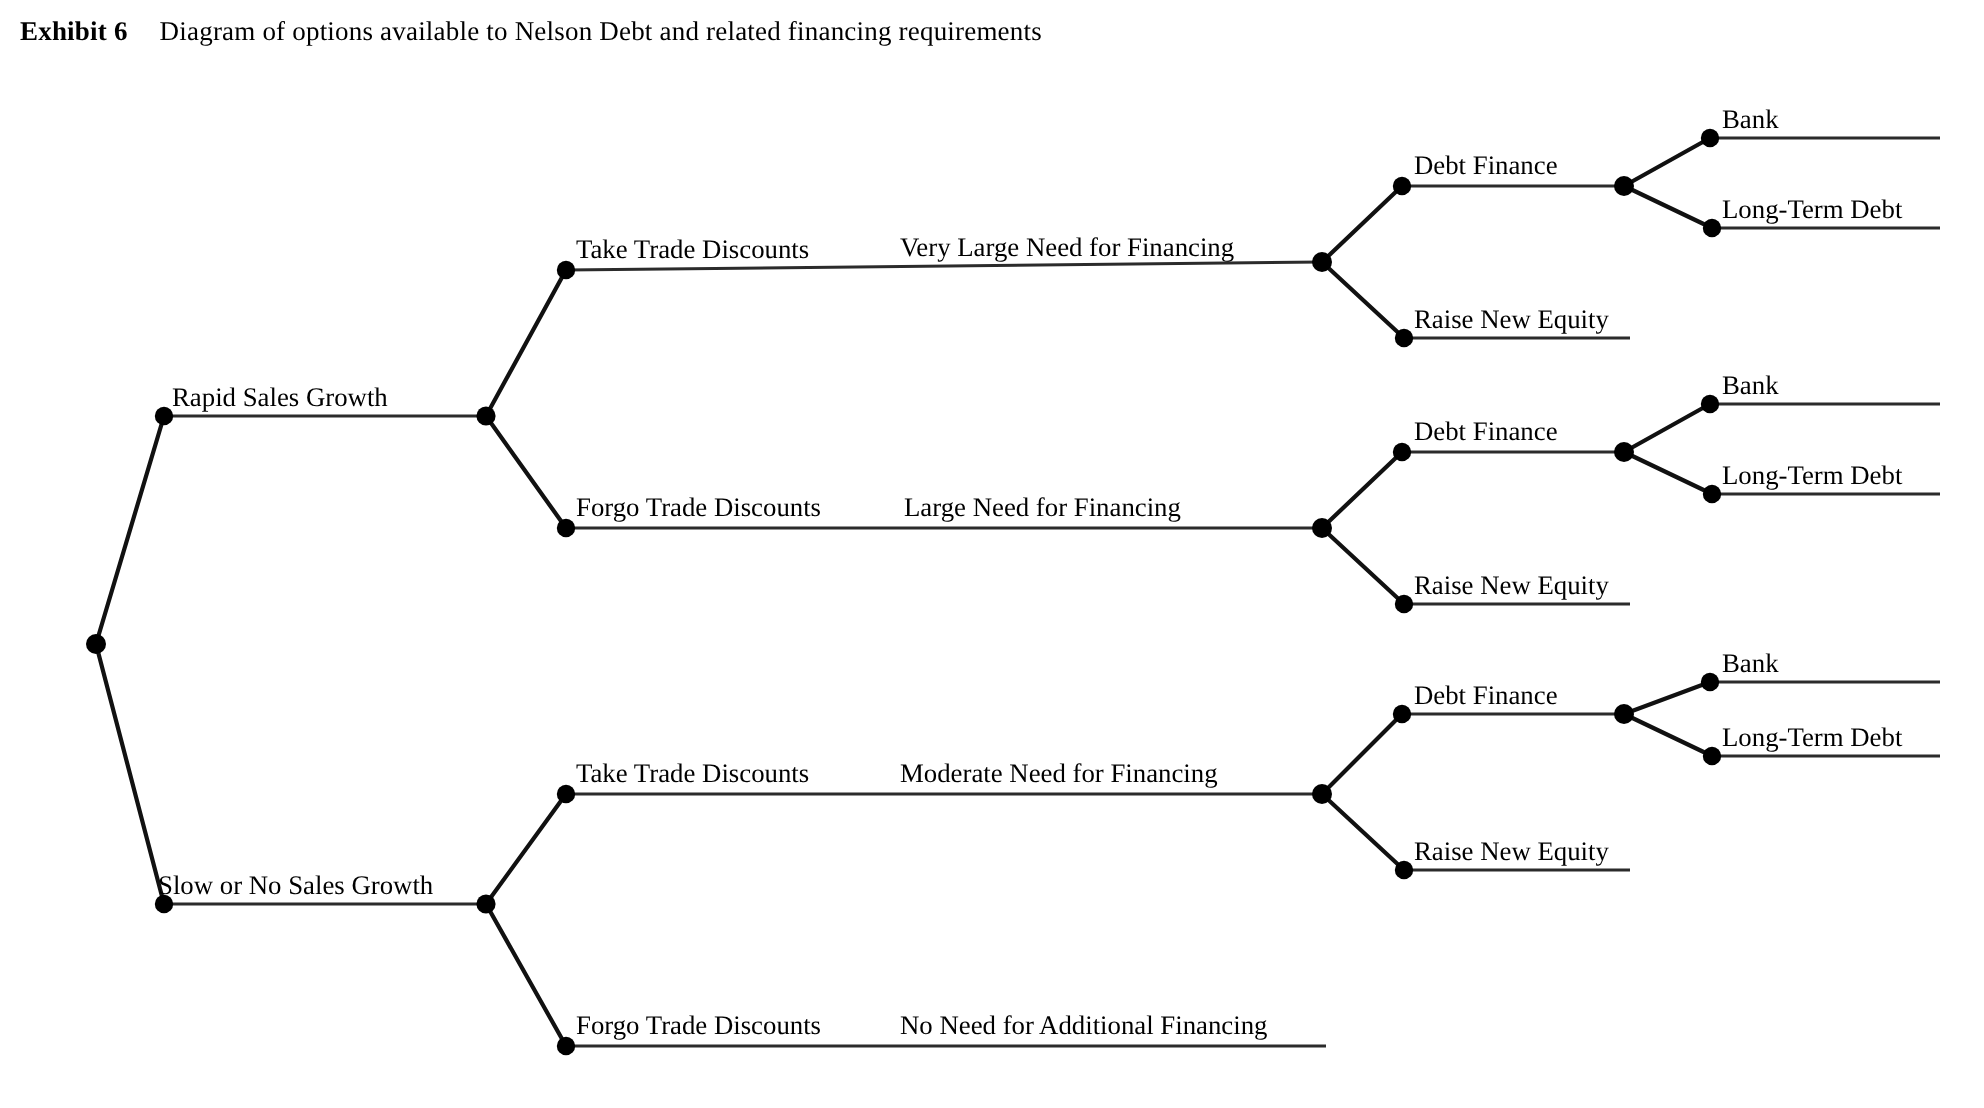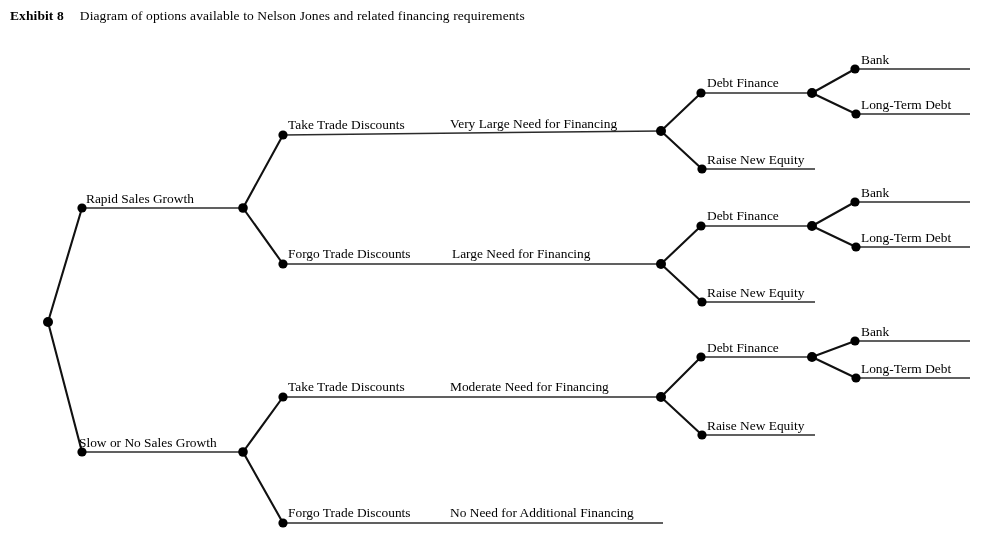--- a/index.html
+++ b/index.html
@@ -56,21 +56,21 @@
   svg#tree text.node-label {
     font-family: "Liberation Serif", "DejaVu Serif", serif;
     font-size: 13.4px;
     fill: #000000;
   }
 </style>
 </head>
 <body>
 
 <div id="caption">
-  <span class="exhibit-label">Exhibit 8</span><span>Diagram of options available to Nelson Jones and related financing requirements</span>
+  <span class="exhibit-label">Exhibit 6</span><span>Diagram of options available to Nelson Debt and related financing requirements</span>
 </div>
 
 <div id="diagram-wrap">
 <svg id="tree" viewBox="0 0 992 554" xmlns="http://www.w3.org/2000/svg">
 
   <g>
     <path class="edge" d="M48,322 L82,208"></path>
     <path class="edge" d="M48,322 L82,452"></path>
   </g>
 

